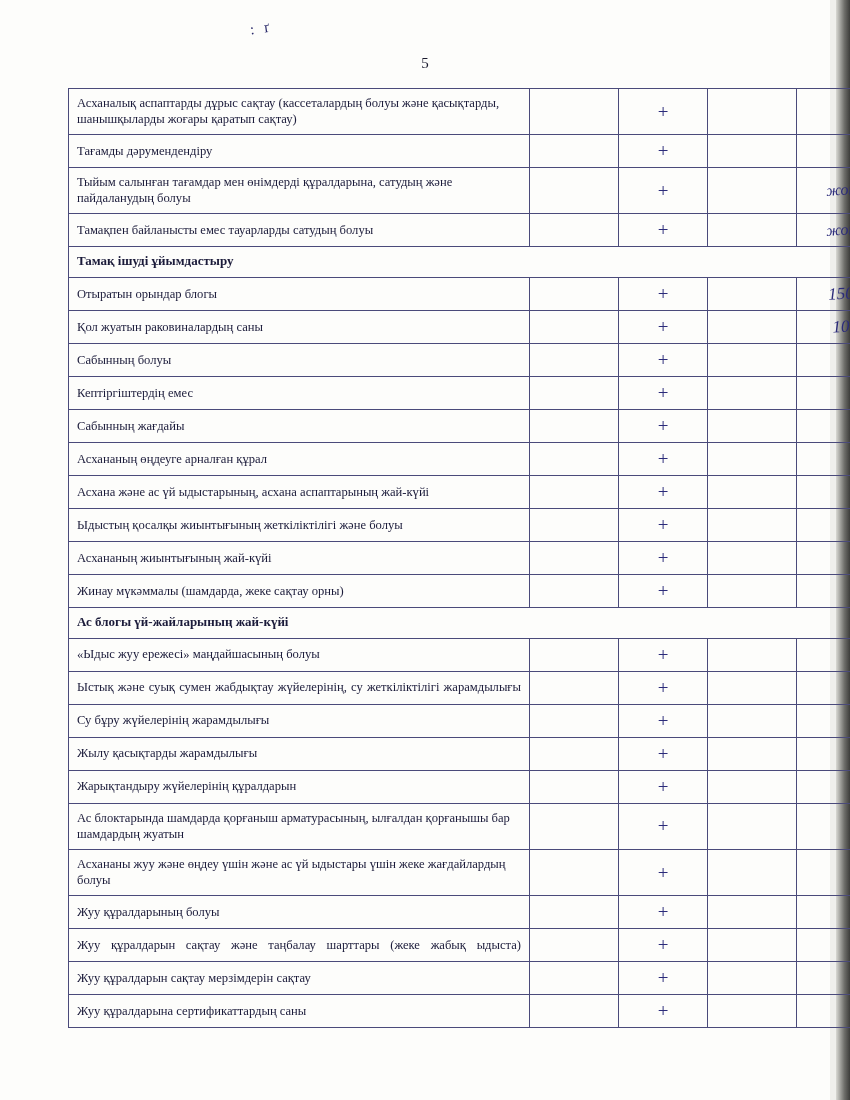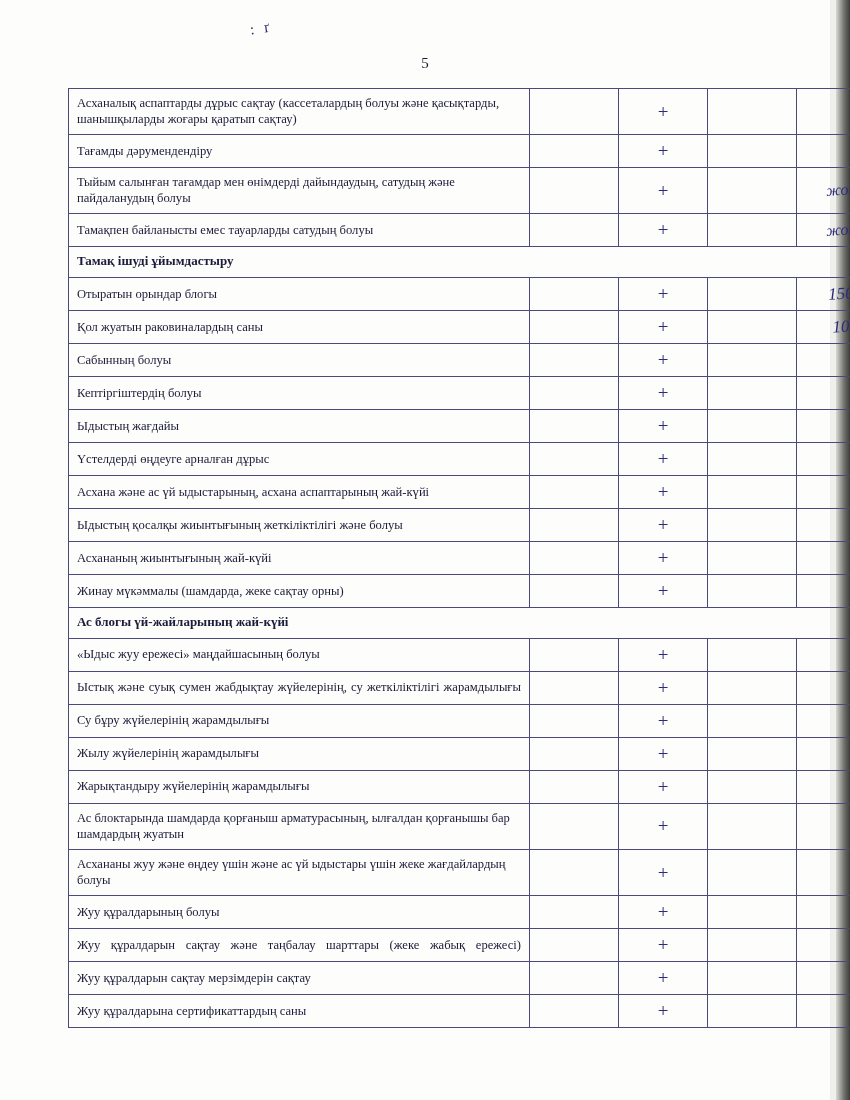--- a/index.html
+++ b/index.html
@@ -152,21 +152,21 @@
             <span class="mark">+</span>
           </td>
           <td class="c-c">
             <span class="mark"></span>
           </td>
           <td class="c-d">
             <span class="hand"></span>
           </td>
         </tr>
         <tr>
-          <td class="c-label">Тыйым салынған тағамдар мен өнімдерді дайындаудың, сатудың және пайдаланудың болуы</td>
+          <td class="c-label">Тыйым салынған тағамдар мен өнімдерді құралдарына, сатудың және пайдаланудың болуы</td>
           <td class="c-a">
             <span class="mark"></span>
           </td>
           <td class="c-b">
             <span class="mark">+</span>
           </td>
           <td class="c-c">
             <span class="mark"></span>
           </td>
           <td class="c-d">
@@ -230,51 +230,51 @@
             <span class="mark">+</span>
           </td>
           <td class="c-c">
             <span class="mark"></span>
           </td>
           <td class="c-d">
             <span class="hand"></span>
           </td>
         </tr>
         <tr>
-          <td class="c-label">Кептіргіштердің болуы</td>
-          <td class="c-a">
-            <span class="mark"></span>
-          </td>
-          <td class="c-b">
-            <span class="mark">+</span>
-          </td>
-          <td class="c-c">
-            <span class="mark"></span>
-          </td>
-          <td class="c-d">
-            <span class="hand"></span>
-          </td>
-        </tr>
-        <tr>
-          <td class="c-label">Ыдыстың жағдайы</td>
-          <td class="c-a">
-            <span class="mark"></span>
-          </td>
-          <td class="c-b">
-            <span class="mark">+</span>
-          </td>
-          <td class="c-c">
-            <span class="mark"></span>
-          </td>
-          <td class="c-d">
-            <span class="hand"></span>
-          </td>
-        </tr>
-        <tr>
-          <td class="c-label">Үстелдерді өңдеуге арналған дұрыс</td>
+          <td class="c-label">Кептіргіштердің емес</td>
+          <td class="c-a">
+            <span class="mark"></span>
+          </td>
+          <td class="c-b">
+            <span class="mark">+</span>
+          </td>
+          <td class="c-c">
+            <span class="mark"></span>
+          </td>
+          <td class="c-d">
+            <span class="hand"></span>
+          </td>
+        </tr>
+        <tr>
+          <td class="c-label">Сабынның жағдайы</td>
+          <td class="c-a">
+            <span class="mark"></span>
+          </td>
+          <td class="c-b">
+            <span class="mark">+</span>
+          </td>
+          <td class="c-c">
+            <span class="mark"></span>
+          </td>
+          <td class="c-d">
+            <span class="hand"></span>
+          </td>
+        </tr>
+        <tr>
+          <td class="c-label">Асхананың өңдеуге арналған құрал</td>
           <td class="c-a">
             <span class="mark"></span>
           </td>
           <td class="c-b">
             <span class="mark">+</span>
           </td>
           <td class="c-c">
             <span class="mark"></span>
           </td>
           <td class="c-d">
@@ -383,36 +383,36 @@
             <span class="mark">+</span>
           </td>
           <td class="c-c">
             <span class="mark"></span>
           </td>
           <td class="c-d">
             <span class="hand"></span>
           </td>
         </tr>
         <tr>
-          <td class="c-label">Жылу жүйелерінің жарамдылығы</td>
-          <td class="c-a">
-            <span class="mark"></span>
-          </td>
-          <td class="c-b">
-            <span class="mark">+</span>
-          </td>
-          <td class="c-c">
-            <span class="mark"></span>
-          </td>
-          <td class="c-d">
-            <span class="hand"></span>
-          </td>
-        </tr>
-        <tr>
-          <td class="c-label">Жарықтандыру жүйелерінің жарамдылығы</td>
+          <td class="c-label">Жылу қасықтарды жарамдылығы</td>
+          <td class="c-a">
+            <span class="mark"></span>
+          </td>
+          <td class="c-b">
+            <span class="mark">+</span>
+          </td>
+          <td class="c-c">
+            <span class="mark"></span>
+          </td>
+          <td class="c-d">
+            <span class="hand"></span>
+          </td>
+        </tr>
+        <tr>
+          <td class="c-label">Жарықтандыру жүйелерінің құралдарын</td>
           <td class="c-a">
             <span class="mark"></span>
           </td>
           <td class="c-b">
             <span class="mark">+</span>
           </td>
           <td class="c-c">
             <span class="mark"></span>
           </td>
           <td class="c-d">
@@ -458,21 +458,21 @@
             <span class="mark">+</span>
           </td>
           <td class="c-c">
             <span class="mark"></span>
           </td>
           <td class="c-d">
             <span class="hand"></span>
           </td>
         </tr>
         <tr>
-          <td class="c-label just">Жуу құралдарын сақтау және таңбалау шарттары (жеке жабық ережесі)</td>
+          <td class="c-label just">Жуу құралдарын сақтау және таңбалау шарттары (жеке жабық ыдыста)</td>
           <td class="c-a">
             <span class="mark"></span>
           </td>
           <td class="c-b">
             <span class="mark">+</span>
           </td>
           <td class="c-c">
             <span class="mark"></span>
           </td>
           <td class="c-d">

